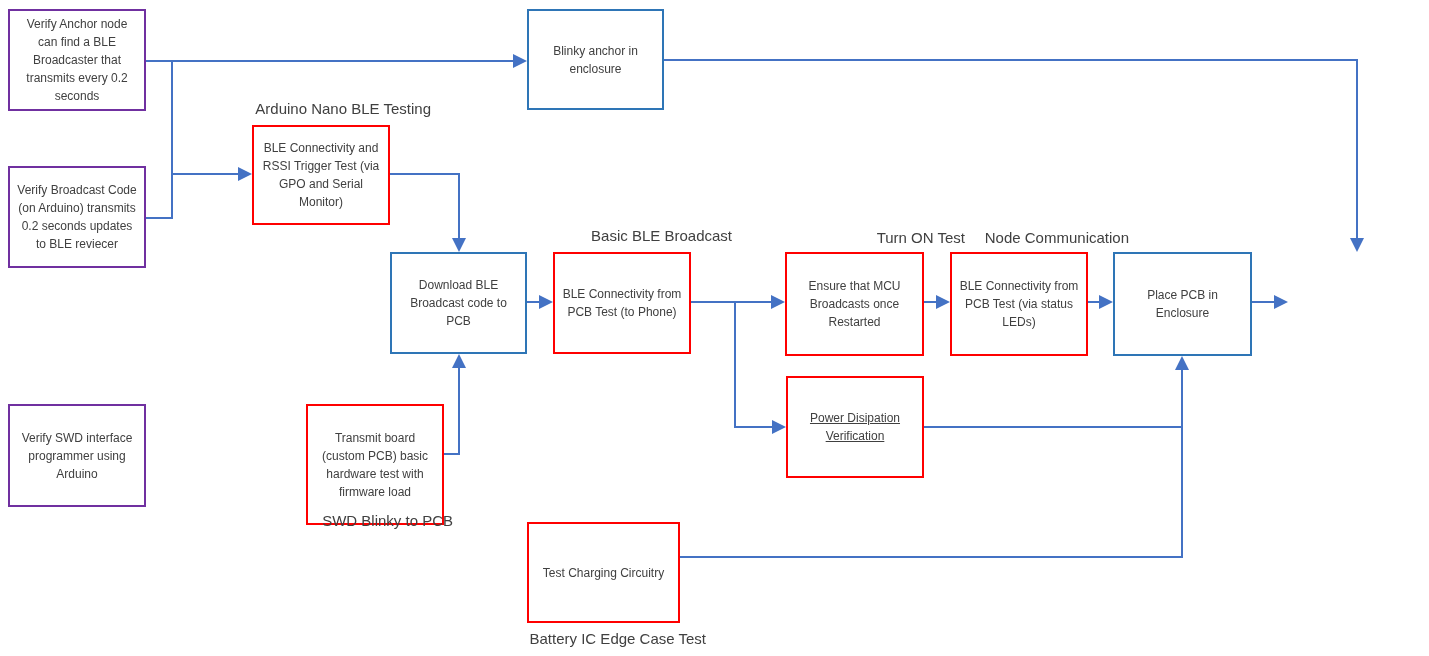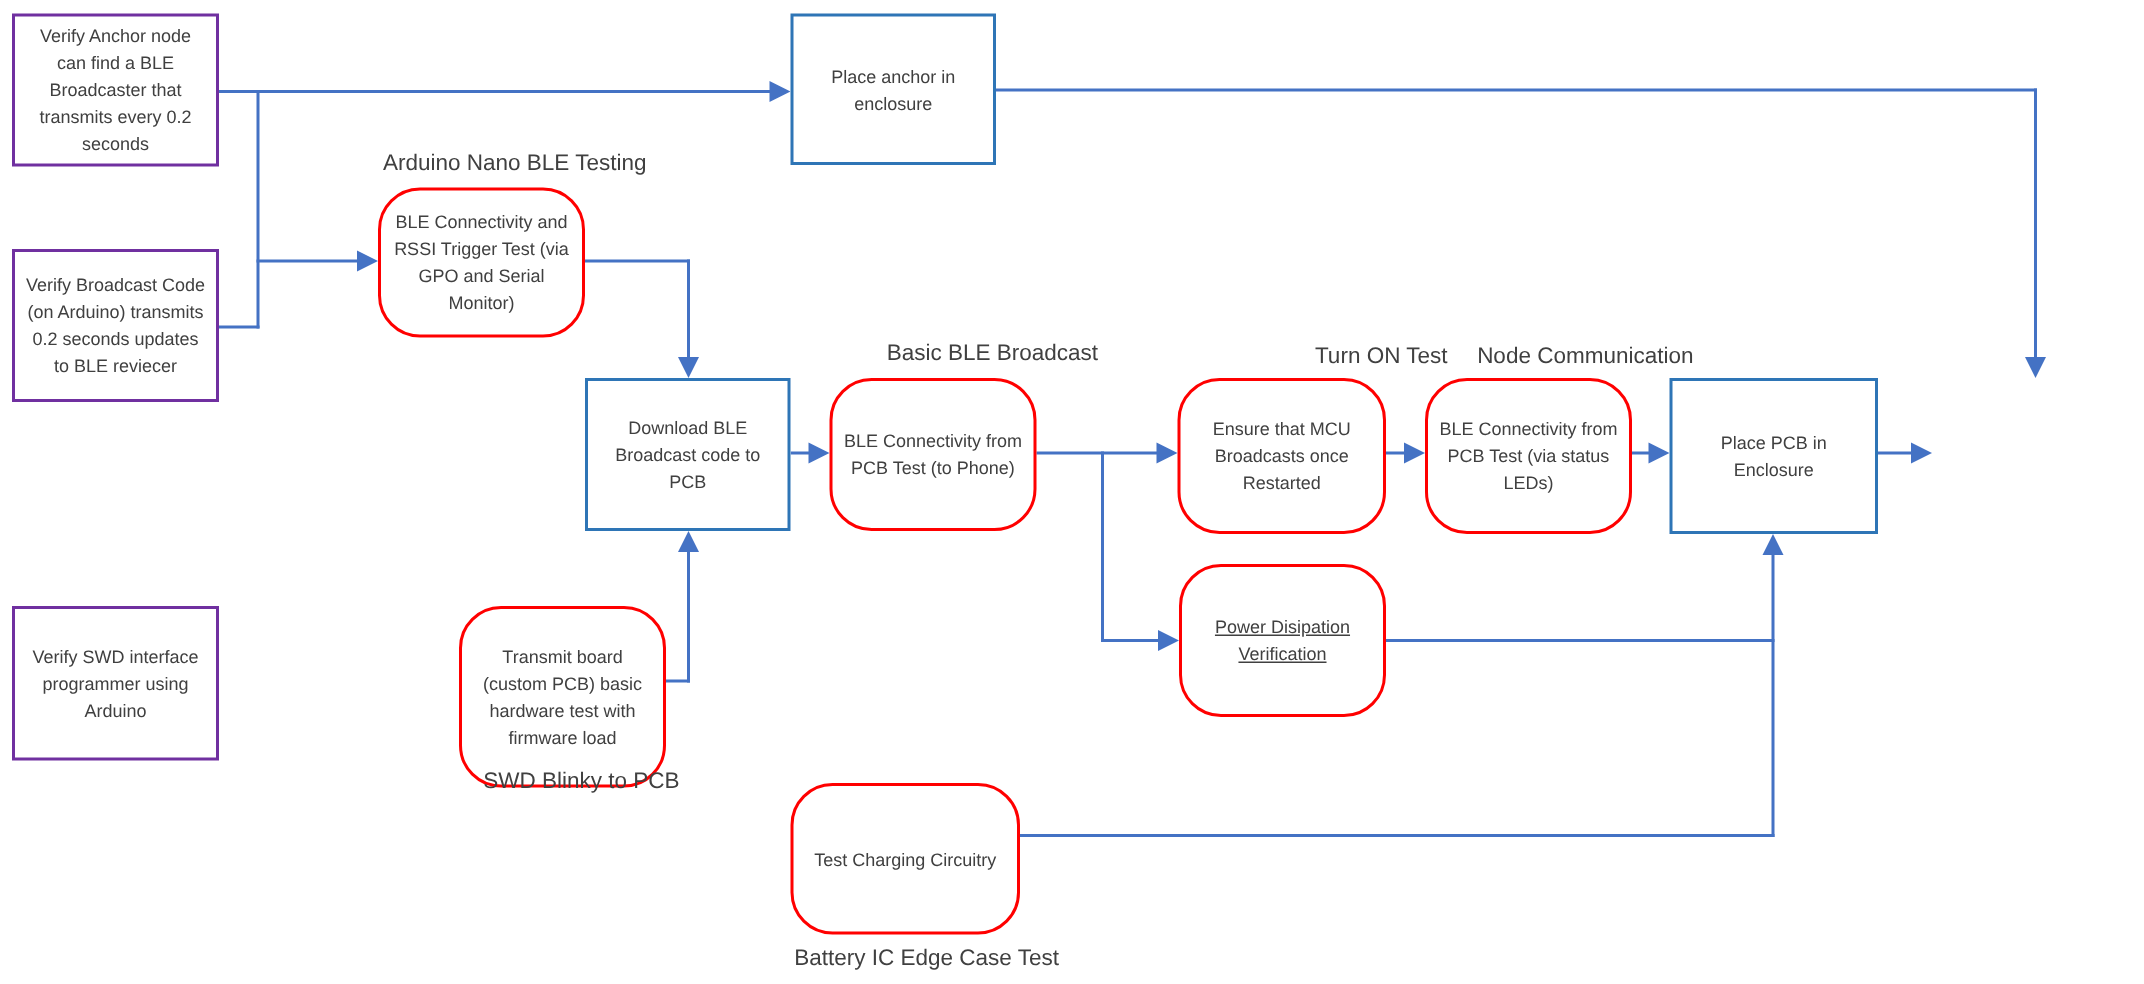--- a/index.html
+++ b/index.html
@@ -27,21 +27,21 @@
     display: flex;
     align-items: center;
     justify-content: center;
     text-align: center;
     padding: 4px 6px;
     color: var(--text, #404040);
     font-size: 12px;
     line-height: 1.5;
   }
   .node.purple { border-color: var(--purple, #7030A0); }
-  .node.red    { border-color: var(--red, #FF0000); border-radius: 28px; }
+  .node.red    { border-color: var(--red, #FF0000); }
   .node.blue   { border-color: var(--blue-box, #2E75B6); }
   .seg {
     position: absolute;
     background: var(--connector, #4472C4);
   }
   .seg.h { height: 2px; }
   .seg.v { width: 2px; }
   .arrow {
     position: absolute;
     width: 0; height: 0;
@@ -149,21 +149,21 @@
 
   <div class="node purple" style="left:8px; top:166px; width:138px; height:102px;">
     <span>Verify Broadcast Code (on Arduino) transmits 0.2 seconds updates to BLE reviecer</span>
   </div>
 
   <div class="node purple" style="left:8px; top:404px; width:138px; height:103px;align-items:center;">
     <span>Verify SWD interface programmer using Arduino</span>
   </div>
 
   <div class="node blue" style="left:527px; top:9px; width:137px; height:101px;">
-    <span>Place anchor in enclosure</span>
+    <span>Blinky anchor in enclosure</span>
   </div>
 
   <div class="node red" style="left:252px; top:125px; width:138px; height:100px;">
     <span>BLE Connectivity and RSSI Trigger Test (via GPO and Serial Monitor)</span>
   </div>
 
   <div class="node blue" style="left:390px; top:252px; width:137px; height:102px;">
     <span>Download BLE Broadcast code to PCB</span>
   </div>
 

